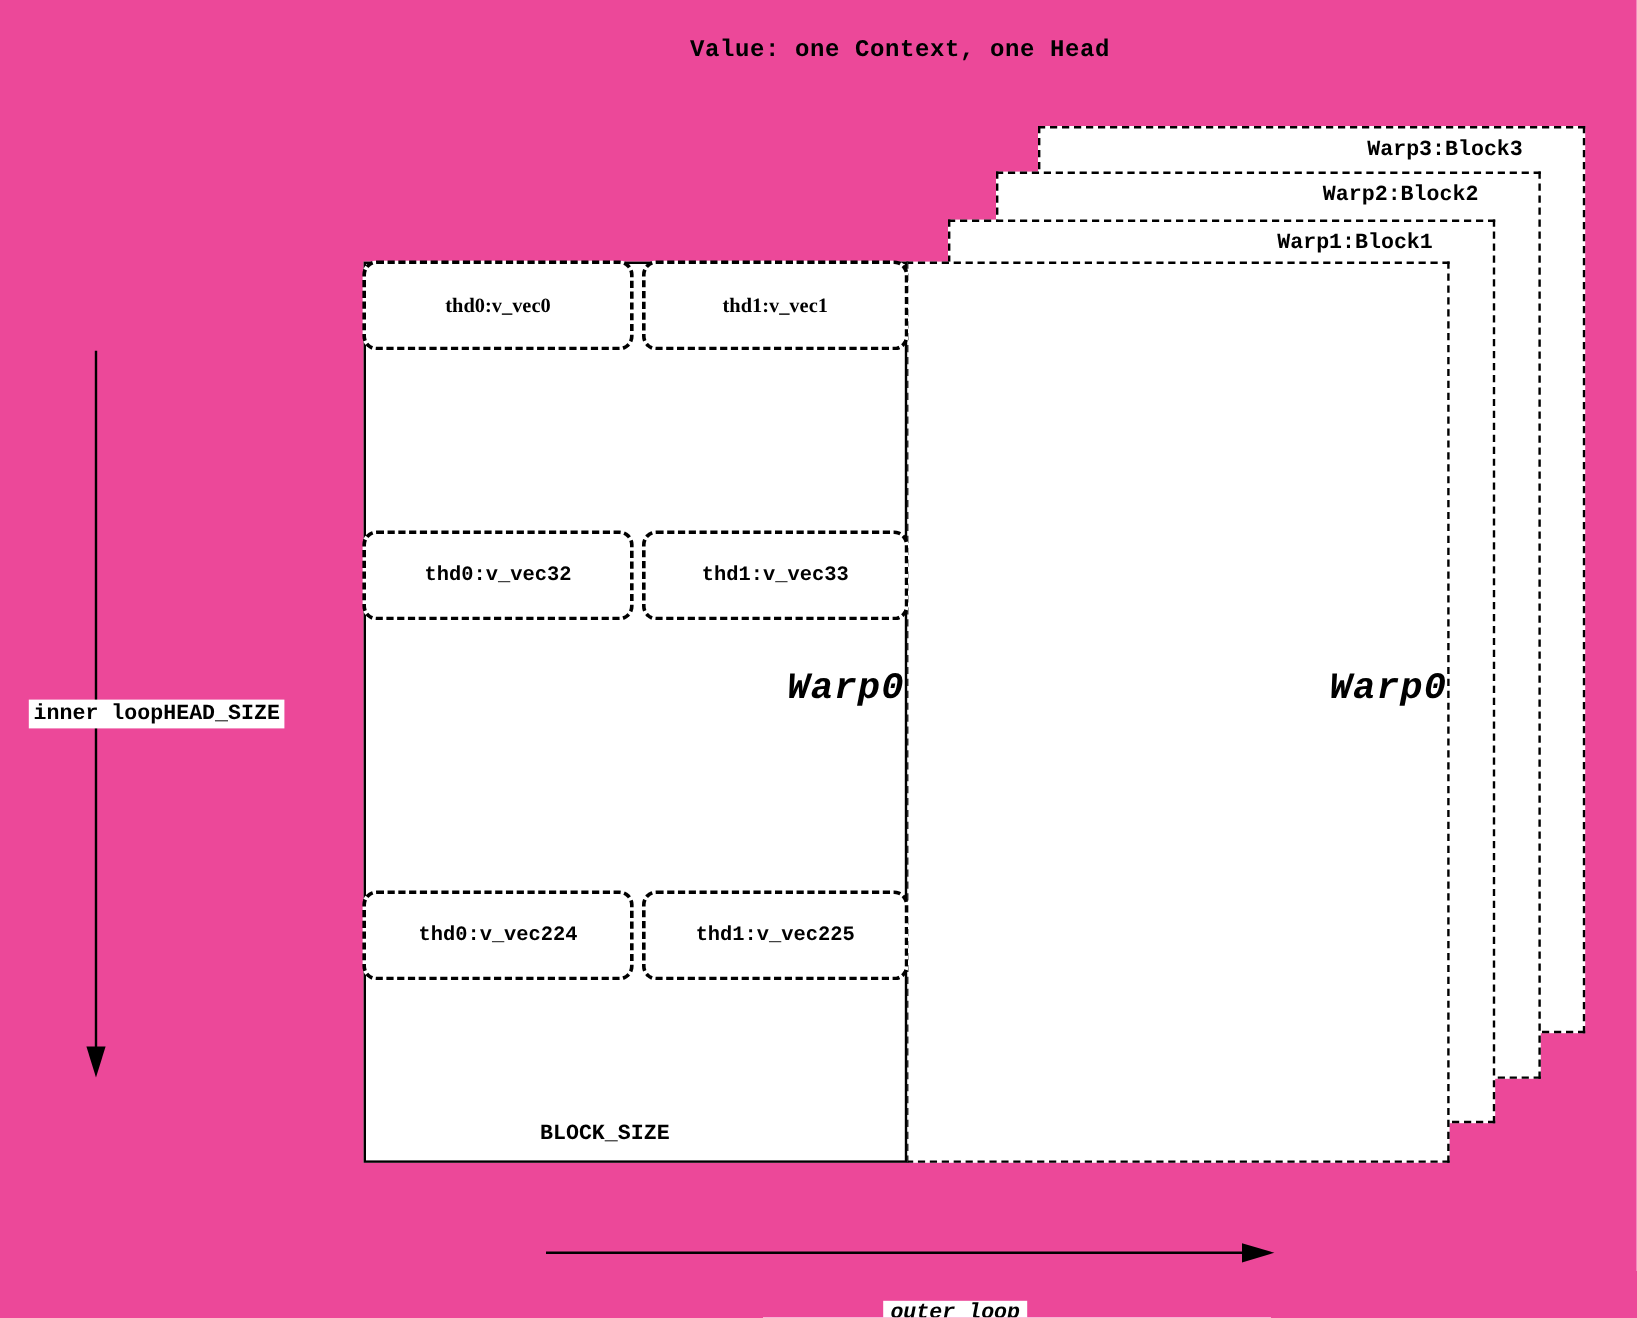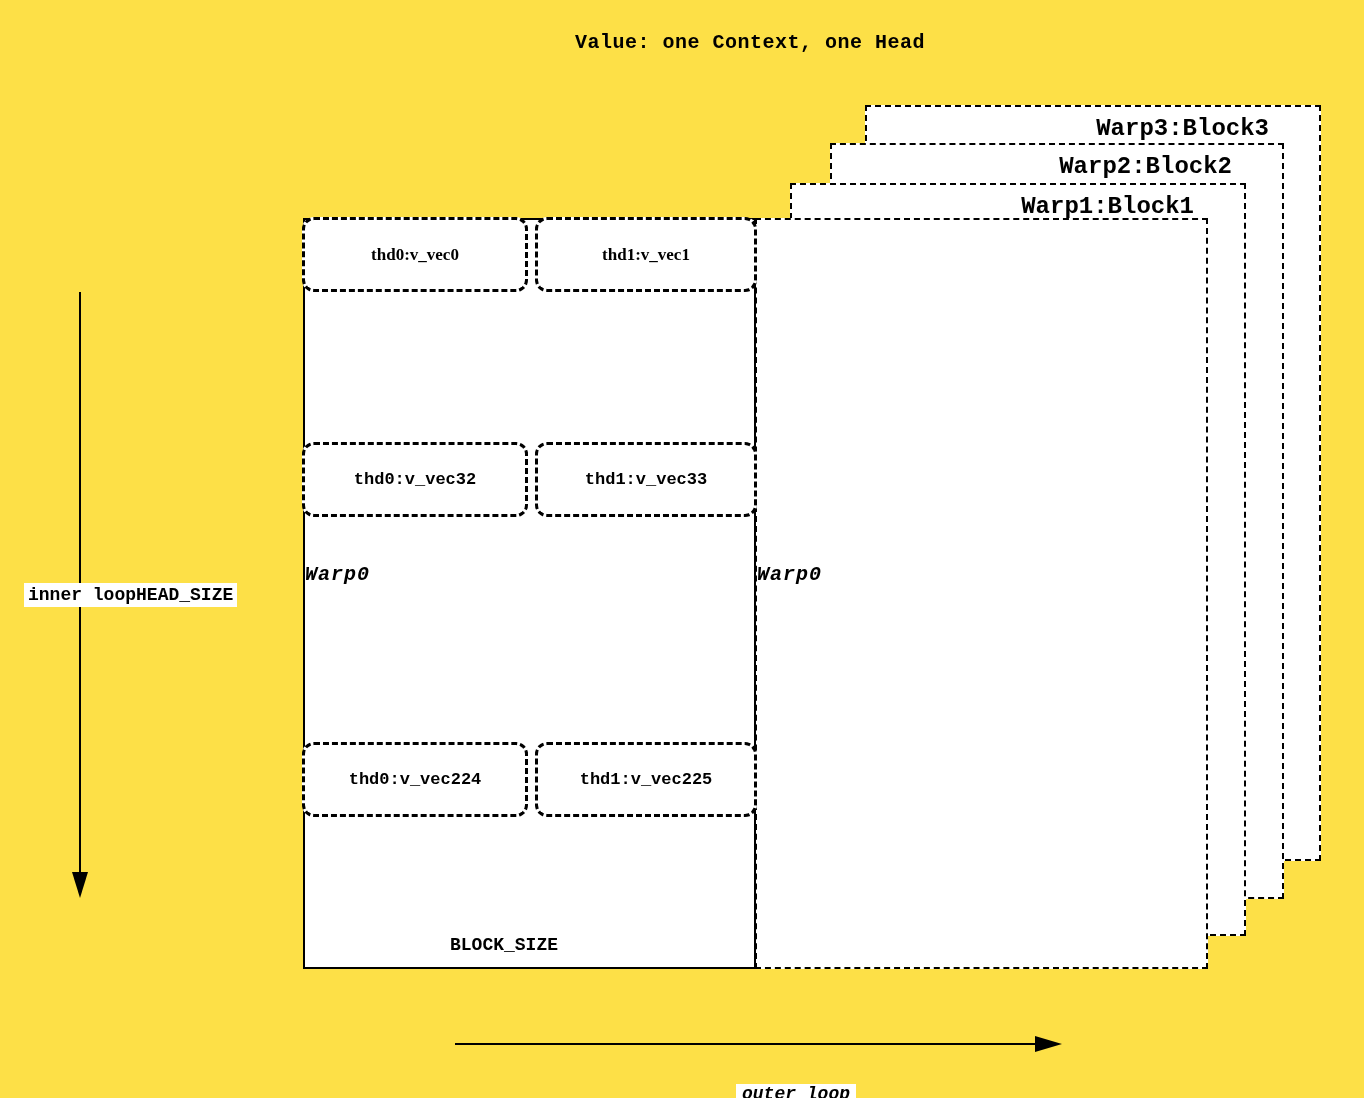--- a/index.html
+++ b/index.html
@@ -6,21 +6,21 @@
     margin: 0;
     padding: 0;
     background: #ffffff;
     font-family: "Liberation Mono", "DejaVu Sans Mono", monospace;
     color: #000;
   }
   .canvas {
     position: relative;
     width: 1364px;
     height: 1098px;
-    background: #fde047;
+    background: #ec4899;
     overflow: hidden;
   }
   .title {
     position: absolute;
     left: 380px;
     top: 31px;
     width: 740px;
     text-align: center;
     font-size: 20px;
     font-weight: bold;
@@ -34,21 +34,21 @@
     background: #ffffff;
     box-sizing: border-box;
   }
   .warp3 { left: 865px; top: 105px; width: 456px; height: 756px; z-index: 1; }
   .warp2 { left: 830px; top: 143px; width: 454px; height: 756px; z-index: 2; }
   .warp1 { left: 790px; top: 183px; width: 456px; height: 753px; z-index: 3; }
   .back-label {
     position: absolute;
     top: 8px;
     right: 50px;
-    font-size: 24px;
+    font-size: 18px;
     font-weight: bold;
     white-space: nowrap;
   }
   
   .block4 {
     position: absolute;
     left: 755px; top: 218px;
     width: 453px; height: 751px;
     border: 2px dashed #000;
     background: #ffffff;
@@ -61,22 +61,22 @@
     width: 453px; height: 751px;
     border: 2px solid #000;
     background: #ffffff;
     box-sizing: border-box;
     z-index: 5;
   }
   .big-label {
     position: absolute;
     left: 0; right: 0;
     top: 332px;
-    text-align: left;
-    font-size: 20px;
+    text-align: right;
+    font-size: 31px;
     font-weight: bold;
     font-style: italic;
     line-height: 46px;
     letter-spacing: 1px;
   }
   .thd-box {
     position: absolute;
     height: 75px;
     border: 3px dashed #000;
     border-radius: 12px;

